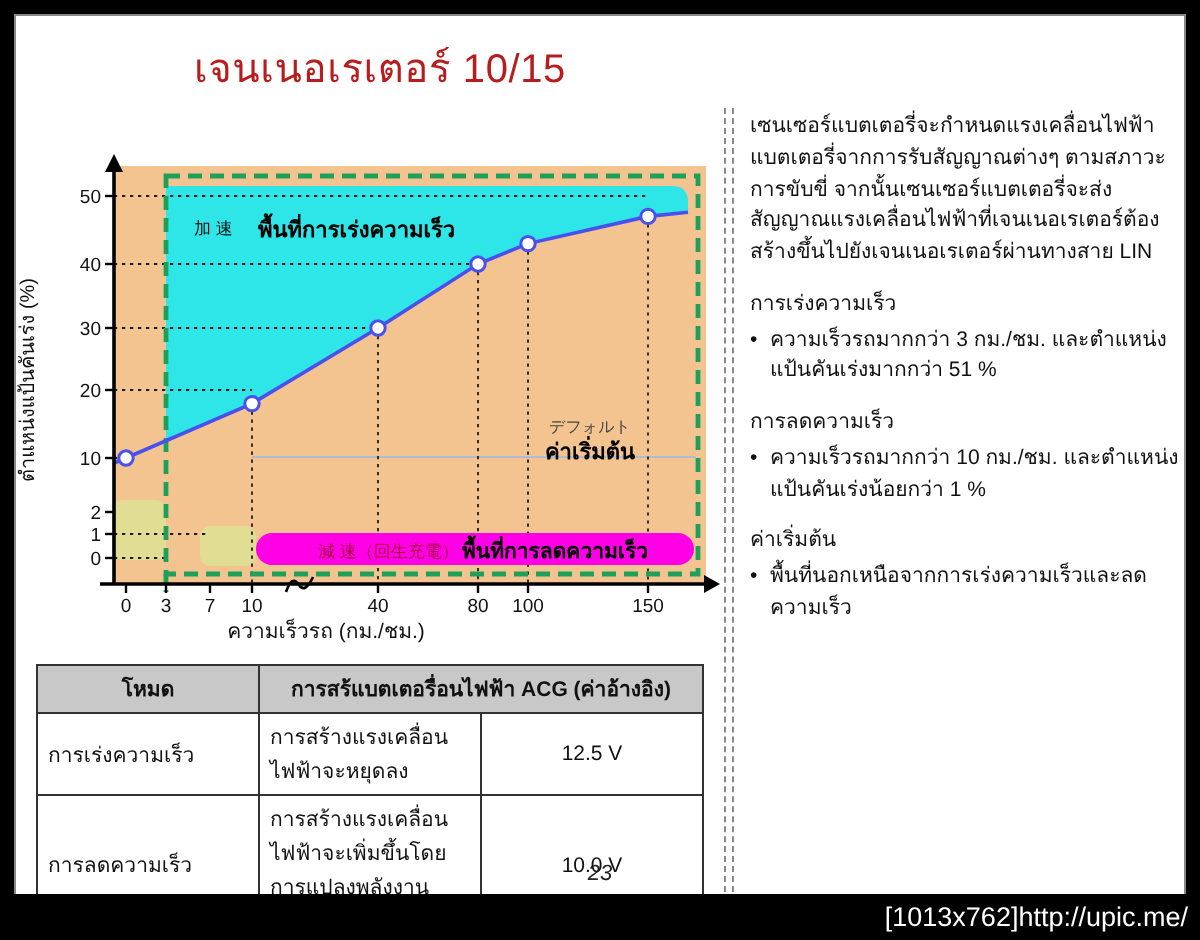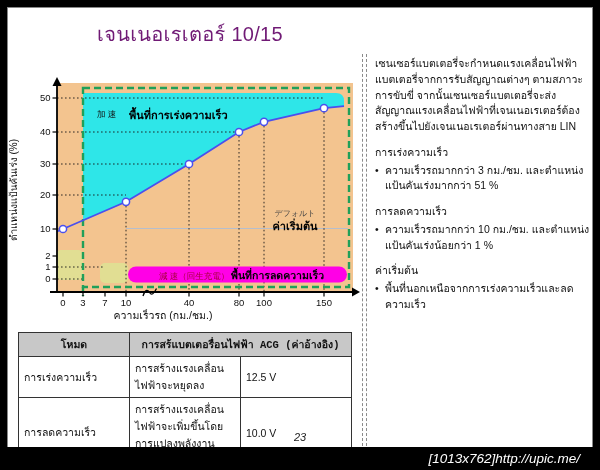--- a/index.html
+++ b/index.html
@@ -1,43 +1,43 @@
 <!DOCTYPE html>
 <html><head>
 <meta charset="utf-8">
 <style>
   html,body{margin:0;padding:0;background:#000;}
   .root{position:relative;width:600px;height:470px;background:#000;overflow:hidden;
         font-family:"Liberation Sans",sans-serif;}
   .page{position:absolute;left:8px;top:8px;width:584px;height:439px;background:#fff;
         outline:1px solid #888;}
   .title{position:absolute;left:0;top:10px;width:364px;text-align:center;
-         font-size:20px;color:#701a75;letter-spacing:.3px;}
+         font-size:20px;color:#b91c1c;letter-spacing:.3px;}
   .caption{position:absolute;left:20px;top:45px;font-size:10.5px;color:#1a1a1a;}
   .chart{position:absolute;left:0;top:64px;width:360px;height:258px;}
   .divider{position:absolute;left:354px;top:46px;height:392px;width:3px;
            border-left:1px dashed #8a8a8a;border-right:1px dashed #8a8a8a;}
   .notes{position:absolute;left:367px;top:48px;width:219px;font-size:10.5px;
          line-height:1.5;color:#111;}
   .note-p{margin:0 0 10px 0;}
   .note-h{margin:10px 0 2px 0;}
   .note-li{display:flex;margin:0 0 1px 0;}
   .note-li .bullet{width:10px;flex:0 0 10px;}
   table.acg{position:absolute;left:10px;top:324px;width:334px;border-collapse:collapse;
             table-layout:fixed;font-size:10.5px;color:#111;}
   table.acg th,table.acg td{border:1px solid #333;padding:3px 5px;}
-  table.acg th{background:#c8c8c8;font-weight:bold;text-align:center;height:14px;font-family:Liberation Mono, monospace;}
+  table.acg th{background:#c8c8c8;font-weight:bold;text-align:center;height:14px;}
   td.mode{width:76px;height:22px;}
   td.desc{width:184px;padding-left:8px;word-break:break-word;}
-  td.volt{width:44px;}
+  td.volt{width:44px;text-align:center;}
   .pageno{position:absolute;left:0;top:423px;width:584px;text-align:center;
           font-size:11px;color:#222;font-style:italic;}
   .wmbar{position:absolute;left:0;top:447px;width:600px;height:23px;background:#000;
          display:flex;align-items:center;justify-content:flex-end;}
-  .wm{color:#fff;font-size:13.5px;padding-right:20px;font-style:italic;}
+  .wm{color:#fff;font-size:13.5px;padding-right:6px;}
 </style>
 </head>
 <body>
 
 <div class="root">
   <div class="page">
 
     <div class="title">เจนเนอเรเตอร์ 10/15</div>
 
     <svg class="chart" viewBox="8 72 360 258" preserveAspectRatio="none">

